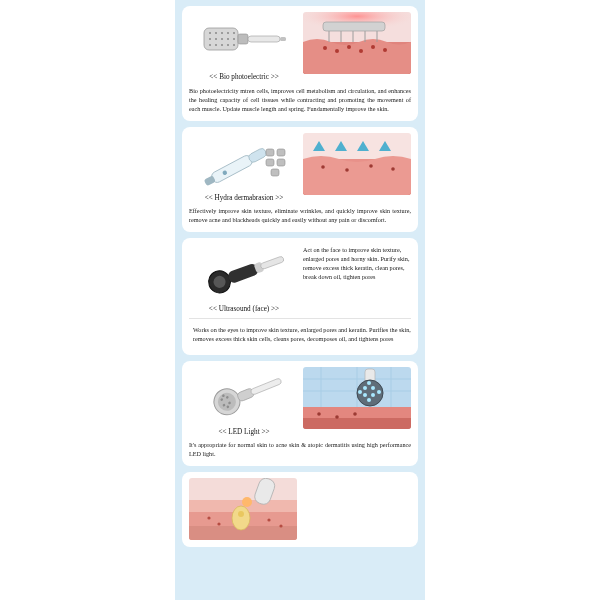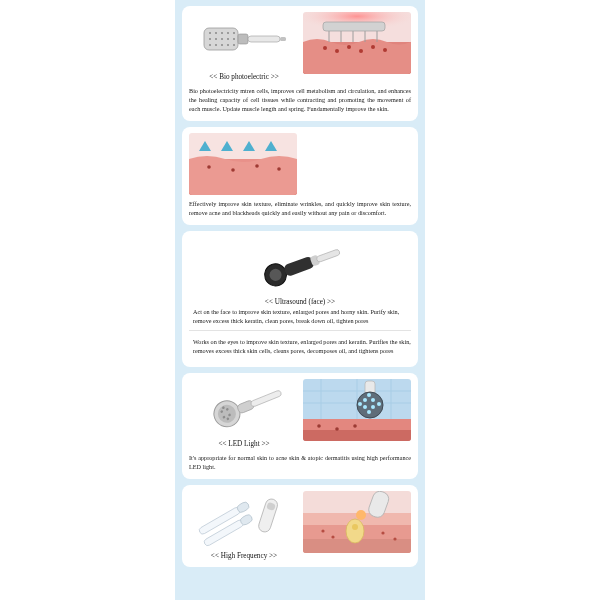--- a/index.html
+++ b/index.html
@@ -85,22 +85,21 @@
     font-size: 6.2px;
     line-height: 1.45;
     color: #1a1a1a;
     text-align: left;
     padding-left: 4px;
     padding-top: 2px;
     font-family: "Liberation Serif", serif;
   }
   .row-split {
     display: flex;
-    flex-direction: column;
-    align-items: center;
+    align-items: flex-start;
     margin-bottom: 4px;
   }
   .divider {
     height: 1px;
     background: #e3e3e3;
     margin: 4px 0 5px 0;
   }
 </style>
 </head>
 <body>
@@ -168,20 +167,40 @@
             </g>
             <rect x="20" y="10" width="62" height="9" rx="3" fill="#d2d2d2" stroke="#a0a0a0" stroke-width="0.7"></rect>
           </svg>
         </div>
       </div>
       <div class="desc">Bio photoelectricity mtren cells, improves cell metabolism and circulation, and enhances the healing capacity of cell tissues while contracting and promoting the movement of each muscle. Update muscle length and spring. Fundamentally improve the skin.</div>
     </div>
 
     <div class="card">
       <div class="card-top">
+        <div class="dev-col">
+          <div class="dev-img">
+            <svg viewBox="0 0 104 58" width="104" height="58">
+              <g transform="rotate(-28 52 29)">
+                <rect x="16" y="24" width="44" height="11" rx="5" fill="#e9f3f8" stroke="#9fb7c2" stroke-width="0.8"></rect>
+                <rect x="58" y="25" width="18" height="9" rx="4" fill="#cfe3ee" stroke="#9fb7c2" stroke-width="0.7"></rect>
+                <rect x="8" y="26" width="10" height="7" rx="2.5" fill="#9fb7c2"></rect>
+                <circle cx="30" cy="29.5" r="2.2" fill="#7fa9bd"></circle>
+              </g>
+              <g fill="#bfbfbf" stroke="#8f8f8f" stroke-width="0.6">
+                <rect x="74" y="16" width="8" height="7" rx="2"></rect>
+                <rect x="85" y="16" width="8" height="7" rx="2"></rect>
+                <rect x="74" y="26" width="8" height="7" rx="2"></rect>
+                <rect x="85" y="26" width="8" height="7" rx="2"></rect>
+                <rect x="79" y="36" width="8" height="7" rx="2"></rect>
+              </g>
+            </svg>
+          </div>
+          <div class="caption">&lt;&lt; Hydra dermabrasion &gt;&gt;</div>
+        </div>
         <div class="photo">
           <svg viewBox="0 0 108 62" width="108" height="62">
             <rect width="108" height="62" fill="#f7e3e1"></rect>
             <rect x="0" y="26" width="108" height="36" fill="#e8918a"></rect>
             <rect x="0" y="44" width="108" height="18" fill="#d3706a"></rect>
             <path d="M0 26 Q18 20 36 26 Q54 32 72 26 Q90 20 108 26 L108 62 L0 62Z" fill="#eb9a92"></path>
             <g fill="#4fb0cf">
               <polygon points="16,8 22,18 10,18"></polygon>
               <polygon points="38,8 44,18 32,18"></polygon>
               <polygon points="60,8 66,18 54,18"></polygon>
@@ -278,39 +297,20 @@
                 <circle cx="52" cy="47" r="1.8"></circle>
             </g>
           </svg>
         </div>
       </div>
       <div class="desc">It's appropriate for normal skin to acne skin &amp; atopic dermatitis using high performance LED light.</div>
     </div>
 
     <div class="card">
       <div class="card-top">
-        <div class="dev-col">
-          <div class="dev-img">
-            <svg viewBox="0 0 104 58" width="104" height="58">
-              <g transform="rotate(-30 40 29)">
-                <rect x="6" y="20" width="46" height="7" rx="3.5" fill="#f3f7fb" stroke="#bcc9d4" stroke-width="0.7"></rect>
-                <rect x="50" y="19.5" width="12" height="8" rx="4" fill="#dfe8ef" stroke="#b4c2cd" stroke-width="0.7"></rect>
-              </g>
-              <g transform="rotate(-30 40 40)">
-                <rect x="10" y="34" width="44" height="7" rx="3.5" fill="#f3f7fb" stroke="#bcc9d4" stroke-width="0.7"></rect>
-                <rect x="52" y="33.5" width="12" height="8" rx="4" fill="#dfe8ef" stroke="#b4c2cd" stroke-width="0.7"></rect>
-              </g>
-              <g transform="rotate(18 84 26)">
-                <rect x="70" y="10" width="12" height="34" rx="6" fill="#efefef" stroke="#b5b5b5" stroke-width="0.8"></rect>
-                <rect x="72" y="14" width="8" height="7" rx="3" fill="#cfcfcf"></rect>
-              </g>
-            </svg>
-          </div>
-          <div class="caption">&lt;&lt; High Frequency &gt;&gt;</div>
-        </div>
         <div class="photo">
           <svg viewBox="0 0 108 62" width="108" height="62">
             <rect width="108" height="62" fill="#f4dcd9"></rect>
             <rect x="0" y="22" width="108" height="40" fill="#f0b8ae"></rect>
             <rect x="0" y="34" width="108" height="28" fill="#e79a90"></rect>
             <rect x="0" y="48" width="108" height="14" fill="#d98e83"></rect>
             <g transform="rotate(20 74 18)">
               <rect x="66" y="0" width="16" height="26" rx="7" fill="#e9e9e9" stroke="#b2b2b2" stroke-width="0.8"></rect>
             </g>
             <circle cx="58" cy="24" r="5" fill="#ffb86b"></circle>

